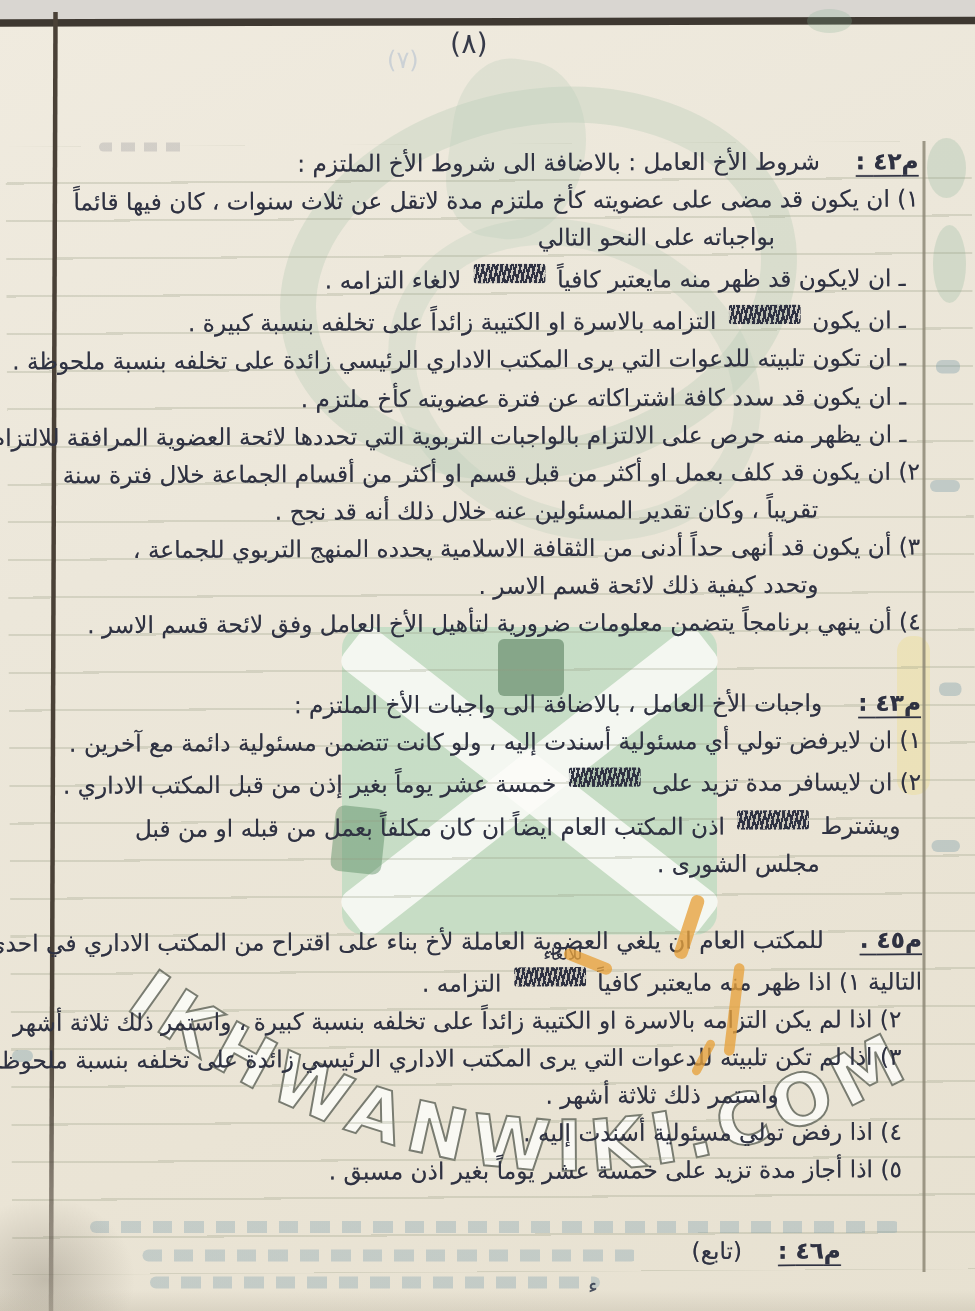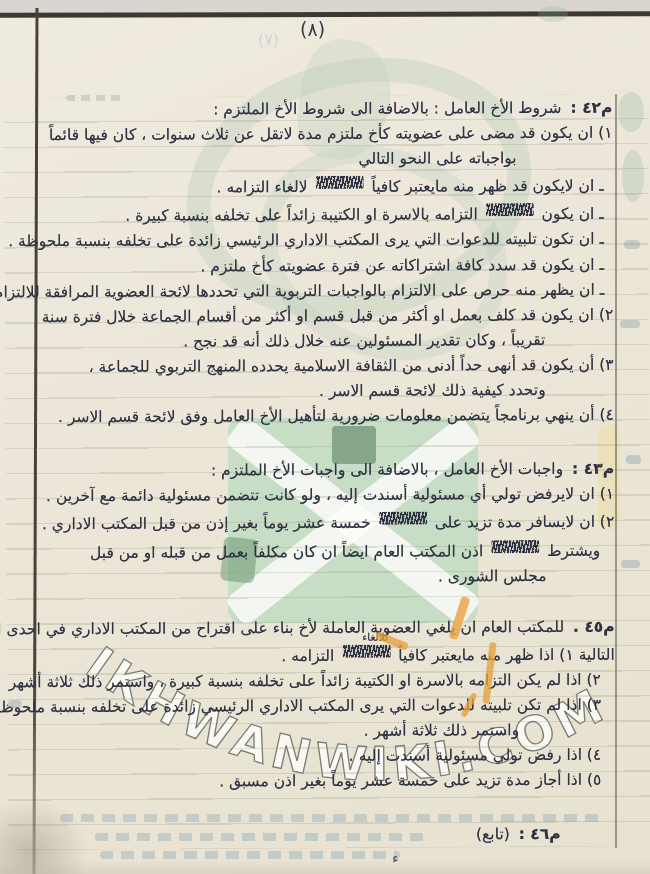--- a/index.html
+++ b/index.html
@@ -61,22 +61,22 @@
 
   
   .content{position:absolute;right:36px;left:10px;top:97px;direction:rtl;
     text-align:right;color:#2f3242;font-size:15.5px;line-height:25.1px;
     transform:rotate(-0.25deg);text-shadow:0 0 .4px rgba(47,50,66,.55);}
   .sec{white-space:nowrap;}
   .sec.s2{margin-top:29px;}
   .sec.s3{margin-top:26px;}
   .sec.s4{margin-top:29px;}
   .line{white-space:nowrap;}
-  .marker{text-underline-offset:4px;font-weight:bold;
-    margin-left:4px;}
+  .marker{text-decoration:underline;text-underline-offset:4px;font-weight:bold;
+    margin-left:19px;}
   .cont{padding-right:96px;}
   .cont2{padding-right:68px;}
   .dash{padding-right:9px;}
   .ind{padding-right:14px;}
   .ind-lg{padding-right:55px;}
 
   
   .scribble{display:inline-block;position:relative;width:48px;height:13px;
     margin:4px 3px;vertical-align:-1px;border-radius:2px;
     background:

